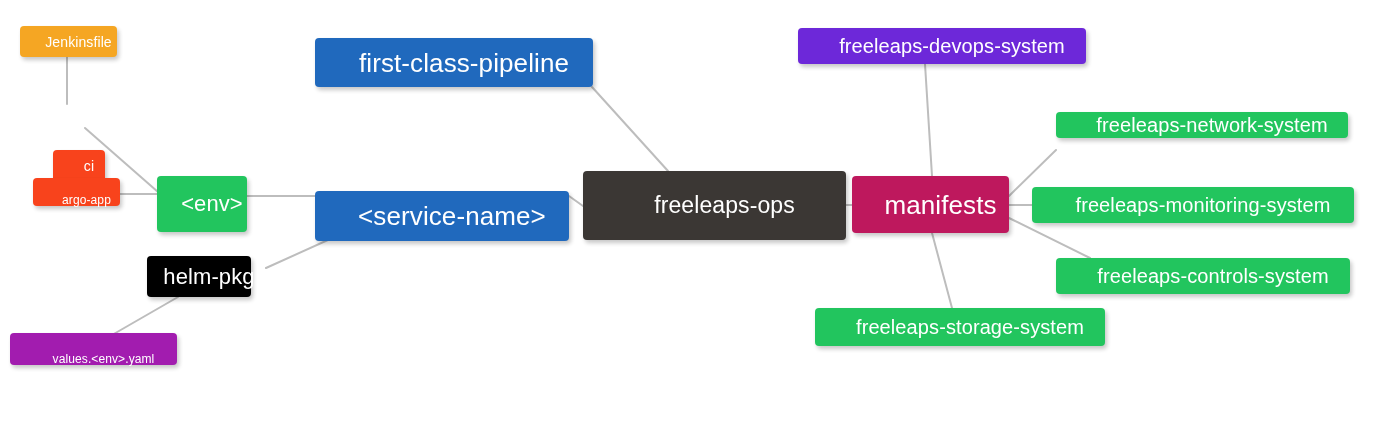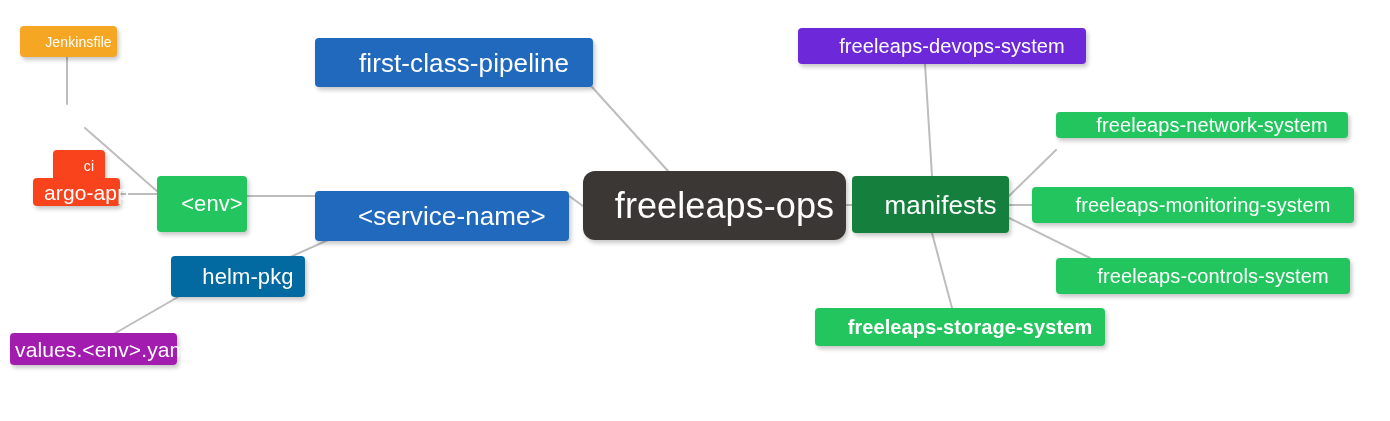--- a/index.html
+++ b/index.html
@@ -43,25 +43,25 @@
     letter-spacing: 0.1px;
     line-height: 1;
     padding-left: 20px;
   }
   .node-label {
     display: block;
     color: #ffffff;
   }
 
   
-  .tier-root   { font-size: 36px; border-radius: 12px; }
+  .tier-root   { font-size: 23px; }
   .tier-main   { font-size: 26px; }
   .tier-branch { font-size: 22px; }
   .tier-leaf   { font-size: 20px; }
-  .tier-small  { font-size: 21px; }
+  .tier-small  { font-size: 12px; align-items: flex-end; }
   .tier-tiny   { font-size: 14px; }
 </style>
 </head>
 <body>
 
 <div id="canvas">
 
   <svg id="edges" viewBox="0 0 1390 421" preserveAspectRatio="none" xmlns="http://www.w3.org/2000/svg">
       <path class="edge" d="M 583 206 L 569 196" stroke="#bdbdbd"></path>
       <path class="edge" d="M 592 87 L 668 171" stroke="#bdbdbd"></path>
@@ -94,39 +94,39 @@
       </div>
       <div class="node tier-main" style="left: 315px; top: 171px; width: 254px; height: 50px; background: rgb(32, 105, 189); margin-top: 20px;">
         <span class="node-label">&lt;service-name&gt;</span>
       </div>
       <div class="node tier-main" style="left: 315px; top: 38px; width: 278px; height: 49px; background: rgb(32, 105, 189);">
         <span class="node-label">first-class-pipeline</span>
       </div>
       <div class="node tier-root" style="left: 583px; top: 171px; width: 263px; height: 69px; background: rgb(59, 55, 52);">
         <span class="node-label">freeleaps-ops</span>
       </div>
-      <div class="node tier-main" style="left: 852px; top: 176px; width: 157px; height: 57px; background: #15803d;">
+      <div class="node tier-main" style="left: 852px; top: 176px; width: 157px; height: 57px; background: #be185d;">
         <span class="node-label">manifests</span>
       </div>
-      <div class="node tier-branch" style="left: 147px; top: 256px; width: 134px; height: 41px; background: #0369a1; margin-left: 24px;">
+      <div class="node tier-branch" style="left: 147px; top: 256px; width: 104px; height: 41px; background: #000000;">
         <span class="node-label">helm-pkg</span>
       </div>
       <div class="node tier-small" style="left: 10px; top: 333px; width: 167px; height: 32px; background: #a21caf;">
         <span class="node-label">values.&lt;env&gt;.yaml</span>
       </div>
       <div class="node tier-leaf" style="left: 798px; top: 28px; width: 288px; height: 36px; background: #6d28d9;">
         <span class="node-label">freeleaps-devops-system</span>
       </div>
       <div class="node tier-leaf" style="left: 1056px; top: 112px; width: 292px; height: 26px; background: rgb(34, 197, 94);">
         <span class="node-label">freeleaps-network-system</span>
       </div>
       <div class="node tier-leaf" style="left: 1032px; top: 187px; width: 322px; height: 36px; background: rgb(34, 197, 94);">
         <span class="node-label">freeleaps-monitoring-system</span>
       </div>
       <div class="node tier-leaf" style="left: 1056px; top: 258px; width: 294px; height: 36px; background: rgb(34, 197, 94);">
         <span class="node-label">freeleaps-controls-system</span>
       </div>
-      <div class="node tier-leaf" style="left: 815px; top: 308px; width: 290px; height: 38px; background: rgb(34, 197, 94); font-weight: bold;">
+      <div class="node tier-leaf" style="left: 815px; top: 308px; width: 290px; height: 38px; background: rgb(34, 197, 94);">
         <span class="node-label">freeleaps-storage-system</span>
       </div>
     </div>
 
 </div>
 
 </body></html>

